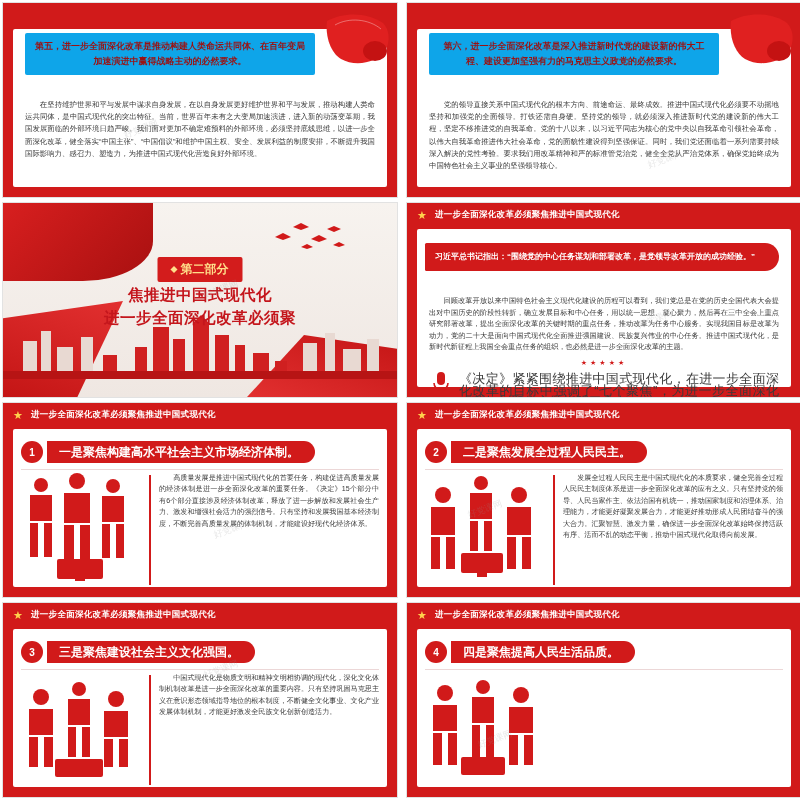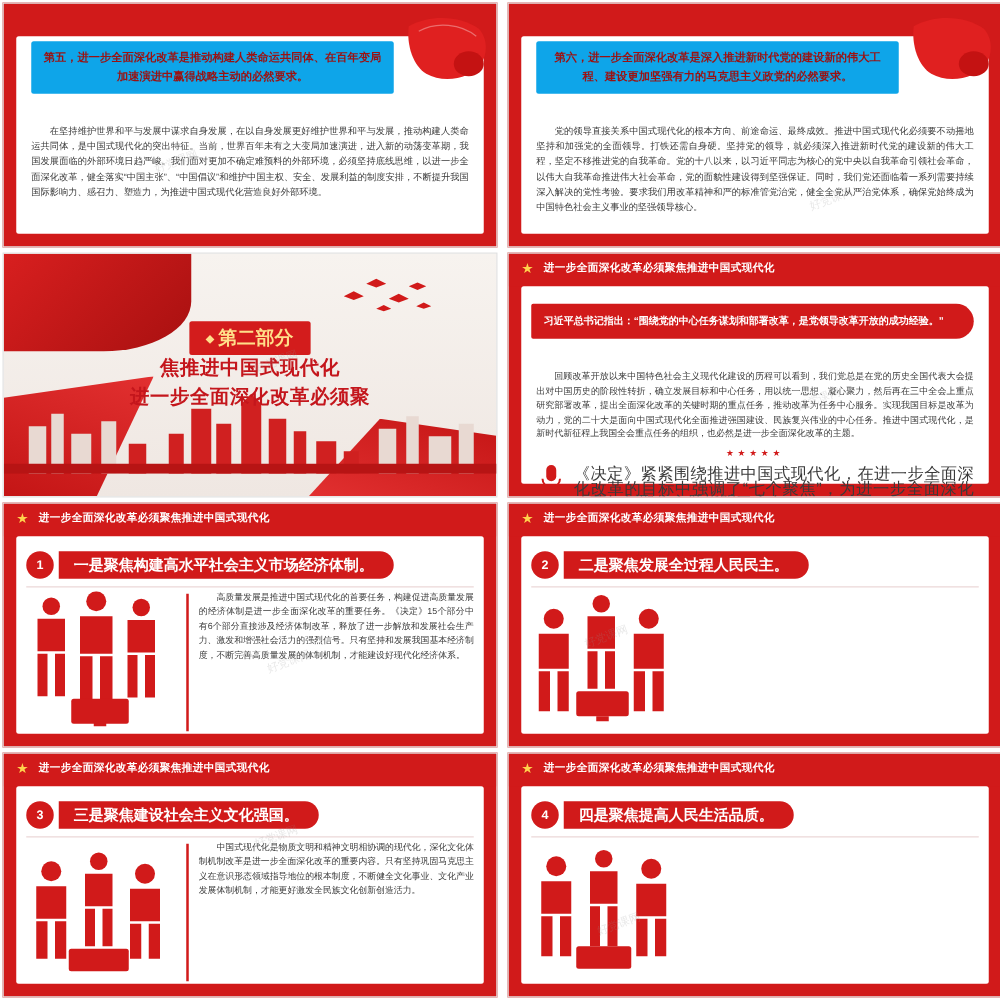--- a/index.html
+++ b/index.html
@@ -24,21 +24,21 @@
 
   
   .wm{position:absolute;color:rgba(150,150,150,.22);font-size:9px;transform:rotate(-20deg);pointer-events:none;white-space:nowrap;}
 
   
   .cover{background:linear-gradient(180deg,#f7f3ef 0%,#efe7e2 100%);}
   .cover .topred{position:absolute;left:0;top:0;width:150px;height:78px;background:linear-gradient(135deg,#d81f1f 0%,#a81010 100%);border-bottom-right-radius:70px 40px;}
   .cover .leftred{position:absolute;left:0;bottom:0;width:120px;height:96px;background:linear-gradient(20deg,#c41515 0%,#e23030 100%);clip-path:polygon(0 18%,100% 0,62% 100%,0 100%);}
   .cover .rightred{position:absolute;right:0;bottom:0;width:150px;height:62px;background:linear-gradient(200deg,#c41515 0%,#e23030 100%);clip-path:polygon(38% 0,100% 22%,100% 100%,0 100%);}
   .cover .city{position:absolute;left:0;right:0;bottom:18px;height:66px;}
-  .cover .badge{position:absolute;left:50%;top:54px;transform:translateX(-50%);background:#d31c1c;color:#ffdf8a;font-size:15px;font-weight:bold;padding:4px 14px;border-radius:2px;white-space:nowrap;}
+  .cover .badge{position:absolute;left:50%;top:54px;transform:translateX(-50%);background:#d31c1c;color:#ffdf8a;font-size:12px;font-weight:bold;padding:4px 14px;border-radius:2px;white-space:nowrap;}
   .cover .badge .dia{display:inline-block;width:5px;height:5px;background:#ffdf8a;transform:rotate(45deg);margin-right:4px;vertical-align:1px;}
   .cover .ctitle{position:absolute;left:0;right:0;top:80px;text-align:center;color:#c4161c;font-size:15.5px;font-weight:bold;line-height:23px;letter-spacing:.5px;}
   .birds{position:absolute;right:46px;top:16px;width:80px;height:40px;}
 
   
   .quotebar{position:absolute;left:18px;top:40px;right:22px;background:#d11a1a;border-radius:2px 18px 18px 2px;padding:7px 10px;box-sizing:border-box;}
   .quotebar .q{color:#ffffff;font-size:8px;line-height:14px;font-weight:bold;text-align:justify;}
   .qbody{position:absolute;left:22px;right:22px;top:92px;font-size:7.2px;line-height:11.6px;color:#3a3a3a;text-align:justify;text-indent:14.4px;}
   .stars{position:absolute;left:50%;transform:translateX(-50%);top:156px;color:#d11a1a;font-size:7px;letter-spacing:3px;}
   .micwrap{position:absolute;left:24px;top:168px;width:20px;height:26px;}
@@ -215,20 +215,21 @@
               <path d="M59 48h8v30h-8z"></path>
             <circle cx="94" cy="22" r="8"></circle>
               <path d="M82 34h24v28H82z"></path>
               <path d="M82 64h9v32h-9z"></path>
               <path d="M97 64h9v32h-9z"></path>
             <rect x="36" y="80" width="42" height="20" rx="2"></rect>
             <rect x="52" y="100" width="10" height="4"></rect>
           </g>
         </svg>
       </div>
+      <div class="ctext">发展全过程人民民主是中国式现代化的本质要求，健全完善全过程人民民主制度体系是进一步全面深化改革的应有之义。只有坚持党的领导、人民当家作主、依法治国有机统一，推动国家制度和治理体系、治理能力，才能更好凝聚发展合力，才能更好推动形成人民团结奋斗的强大合力。汇聚智慧、激发力量，确保进一步全面深化改革始终保持活跃有序、活而不乱的动态平衡，推动中国式现代化取得向前发展。</div>
     </div>
     <div class="wm" style="left:60px;top:100px;">好党课网</div>
   </div>
 
   <div class="slide framed">
     <div class="hdrbar">
       <span class="star">★</span>
       <span class="htitle">进一步全面深化改革必须聚焦推进中国式现代化</span>
     </div>
     <div class="inner"></div>

